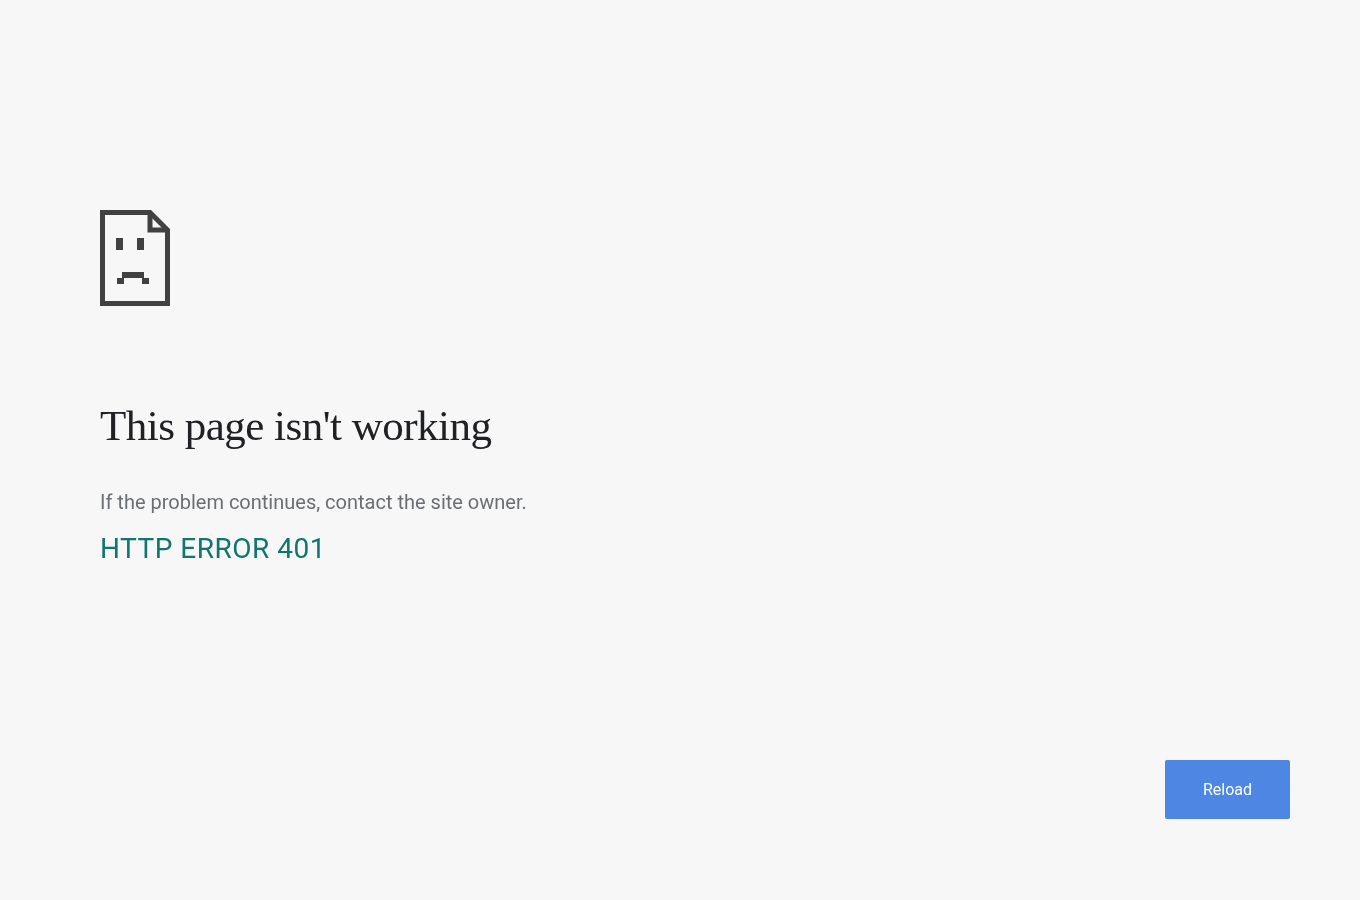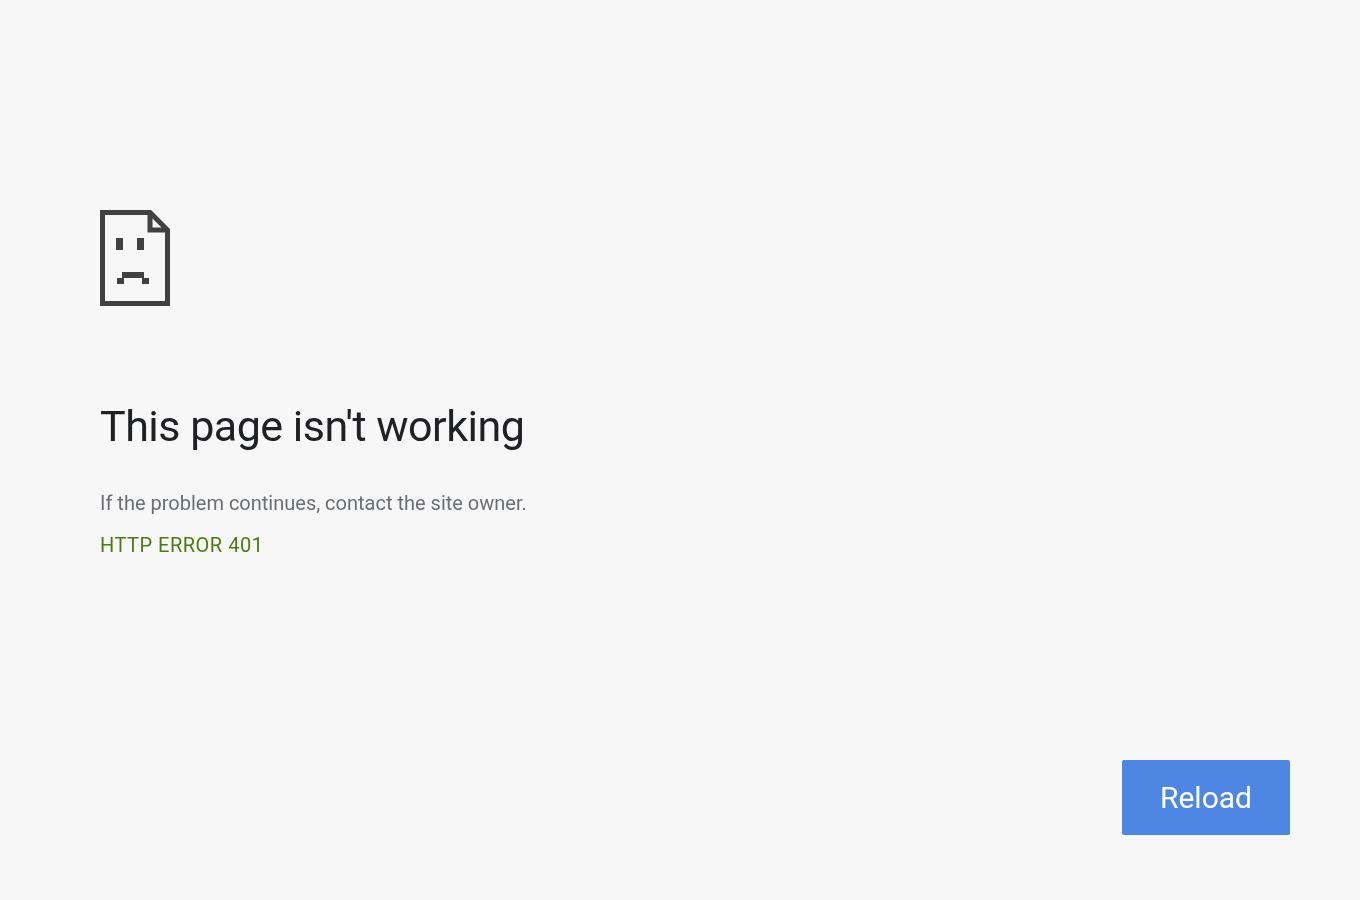--- a/index.html
+++ b/index.html
@@ -25,42 +25,43 @@
     }
     .sad-page-icon {
       display: block;
     }
     .heading {
       font-size: 43px;
       font-weight: 400;
       color: #202124;
       margin-bottom: 40px;
       letter-spacing: -0.5px;
+      font-family: Liberation Serif, serif;
     }
     .message {
       font-size: 20px;
       font-weight: 400;
       color: #6b6e73;
       margin-bottom: 18px;
     }
     .error-code {
-      font-size: 20px;
+      font-size: 28px;
       font-weight: 400;
-      color: #4d7c0f;
+      color: #0f766e;
       letter-spacing: 0.5px;
     }
     .reload-button {
       position: absolute;
       right: 70px;
       top: 760px;
       background-color: #4e86e4;
       color: #ffffff;
       border: none;
       padding: 20px 38px;
-      font-size: 30px;
+      font-size: 16px;
       font-weight: 400;
       cursor: pointer;
       font-family: inherit;
       border-radius: 2px;
       margin-left: 46px;
     }
   </style>
 </head>
 <body>
 

